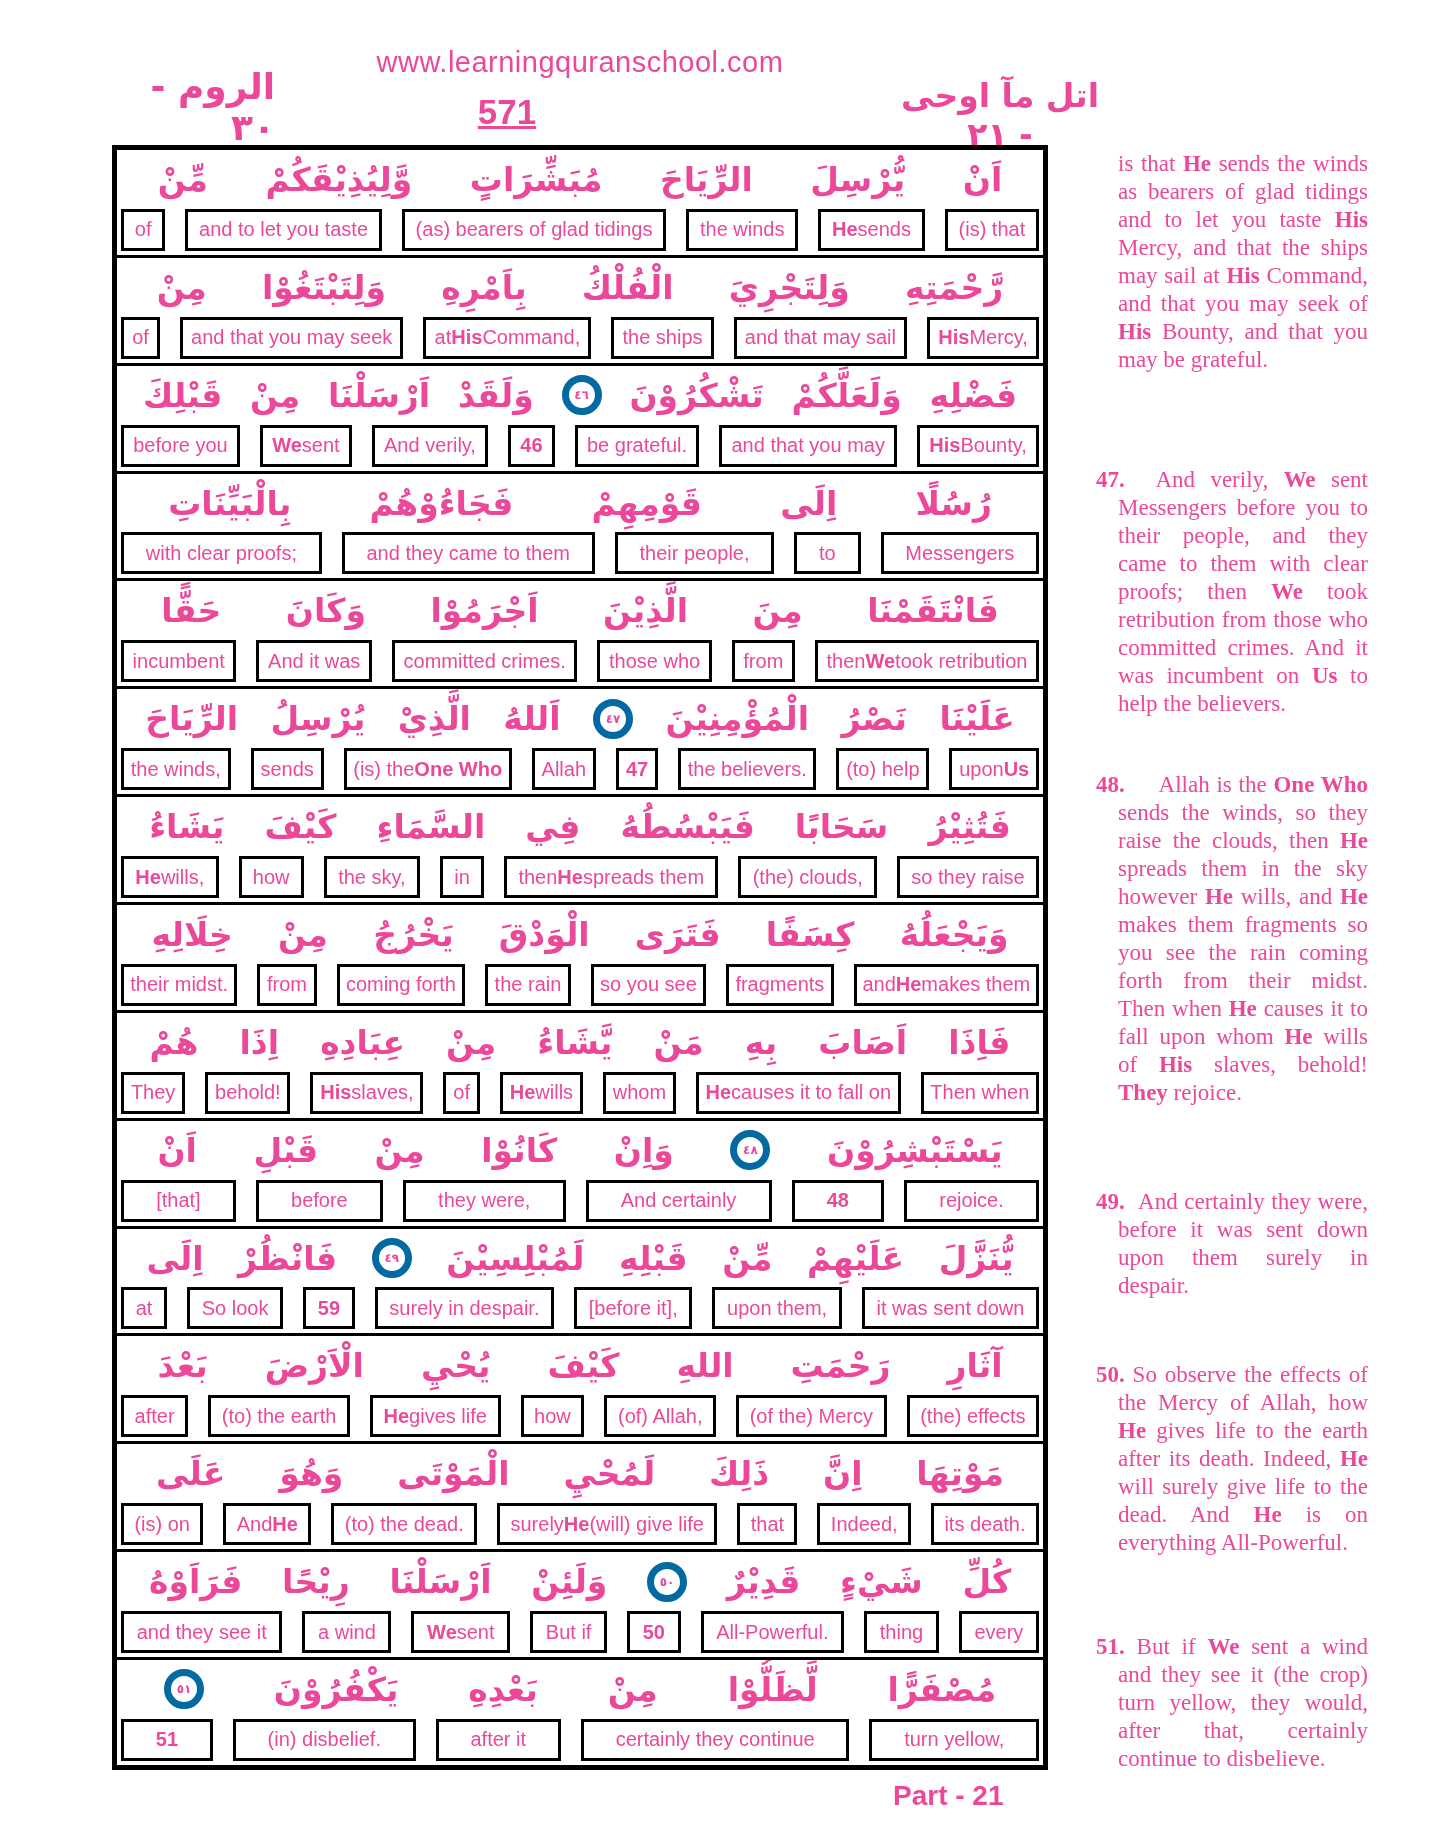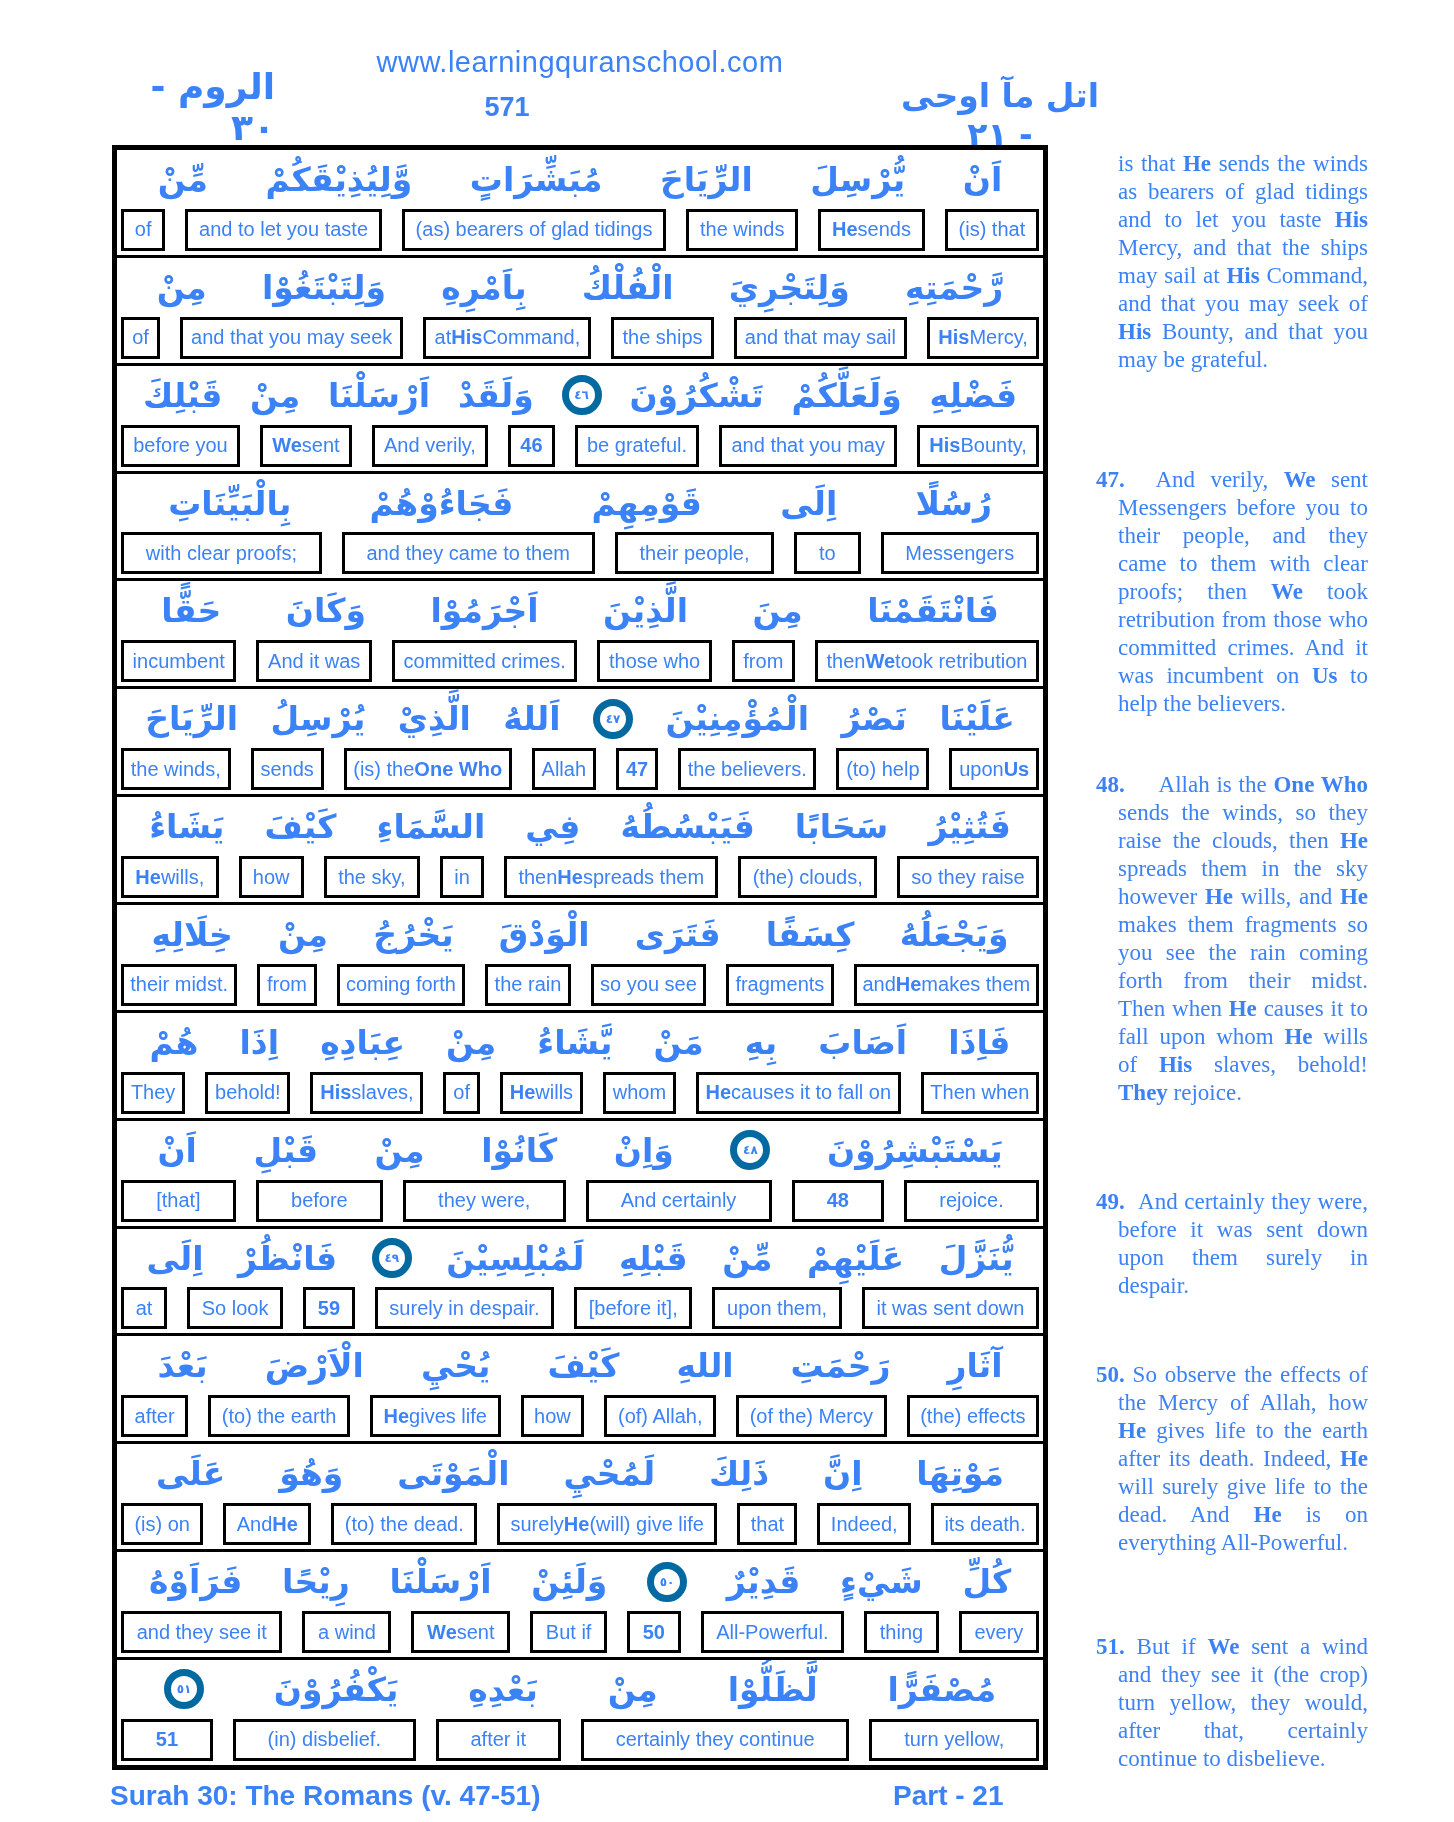--- a/index.html
+++ b/index.html
@@ -1,23 +1,23 @@
 <!DOCTYPE html>
 <html><head>
 <meta charset="utf-8">
 <style>
   html,body{margin:0;padding:0;background:#ffffff;}
-  .page{position:relative;width:1454px;height:1822px;background:#ffffff;color:#3b82f6;
+  .page{position:relative;width:1454px;height:1822px;background:#ffffff;color:#ec4899;
         font-family:"Liberation Sans",sans-serif;overflow:hidden;}
 
   
   .site-url{position:absolute;top:46px;left:112px;width:936px;text-align:center;
             font-size:29px;letter-spacing:0.5px;}
   .page-number{position:absolute;top:92px;left:112px;width:790px;text-align:center;
-               font-size:27px;font-weight:bold;}
+               font-size:35px;font-weight:bold;text-decoration:underline;}
   .hdr-ar-left{position:absolute;top:66px;left:95px;width:180px;text-align:right;
                font-size:36px;font-weight:bold;font-family:"DejaVu Sans",sans-serif;direction:rtl;}
   .hdr-ar-right{position:absolute;top:76px;left:895px;width:210px;text-align:center;
                 font-size:33px;font-weight:bold;font-family:"DejaVu Sans",sans-serif;direction:rtl;}
 
   
   .qtable{position:absolute;left:112px;top:145px;width:936px;height:1625px;
           border:5px solid #000;box-sizing:border-box;display:flex;flex-direction:column;}
   .section{flex:1 1 0;display:flex;flex-direction:column;border-bottom:3px solid #000;
            overflow:hidden;min-height:0;}
@@ -585,15 +585,14 @@
 
   <div class="sidebar" id="sidebar">
       <div class="para"><span>is that </span><b>He</b><span> sends the winds as bearers of glad tidings and to let you taste </span><b>His</b><span> Mercy, and that the ships may sail at </span><b>His</b><span> Command, and that you may seek of </span><b>His</b><span> Bounty, and that you may be grateful.</span></div>
       <div class="para numbered"><b class="pnum">47. </b><span>&nbsp;And verily, </span><b>We</b><span> sent Messengers before you to their people, and they came to them with clear proofs; then </span><b>We</b><span> took retribution from those who committed crimes. And it was incumbent on </span><b>Us</b><span> to help the believers.</span></div>
       <div class="para numbered"><b class="pnum">48. </b><span>&nbsp;&nbsp;&nbsp;&nbsp;Allah is the </span><b>One Who</b><span> sends the winds, so they raise the clouds, then </span><b>He</b><span> spreads them in the sky however </span><b>He</b><span> wills, and </span><b>He</b><span> makes them fragments so you see the rain coming forth from their midst. Then when </span><b>He</b><span> causes it to fall upon whom </span><b>He</b><span> wills of </span><b>His</b><span> slaves, behold! </span><b>They</b><span> rejoice.</span></div>
       <div class="para numbered"><b class="pnum">49. </b><span>&nbsp;And certainly they were, before it was sent down upon them surely in despair.</span></div>
       <div class="para numbered"><b class="pnum">50. </b><span>So observe the effects of the Mercy of Allah, how </span><b>He</b><span> gives life to the earth after its death. Indeed, </span><b>He</b><span> will surely give life to the dead. And </span><b>He</b><span> is on everything All-Powerful.</span></div>
       <div class="para numbered"><b class="pnum">51. </b><span>But if </span><b>We</b><span> sent a wind and they see it (the crop) turn yellow, they would, after that, certainly continue to disbelieve.</span></div>
     </div>
 
-  <div class="footer-left">Surah 30: The Romans (v. 47-51)</div>
   <div class="footer-right">Part - 21</div>
 </div>
 
 </body></html>

